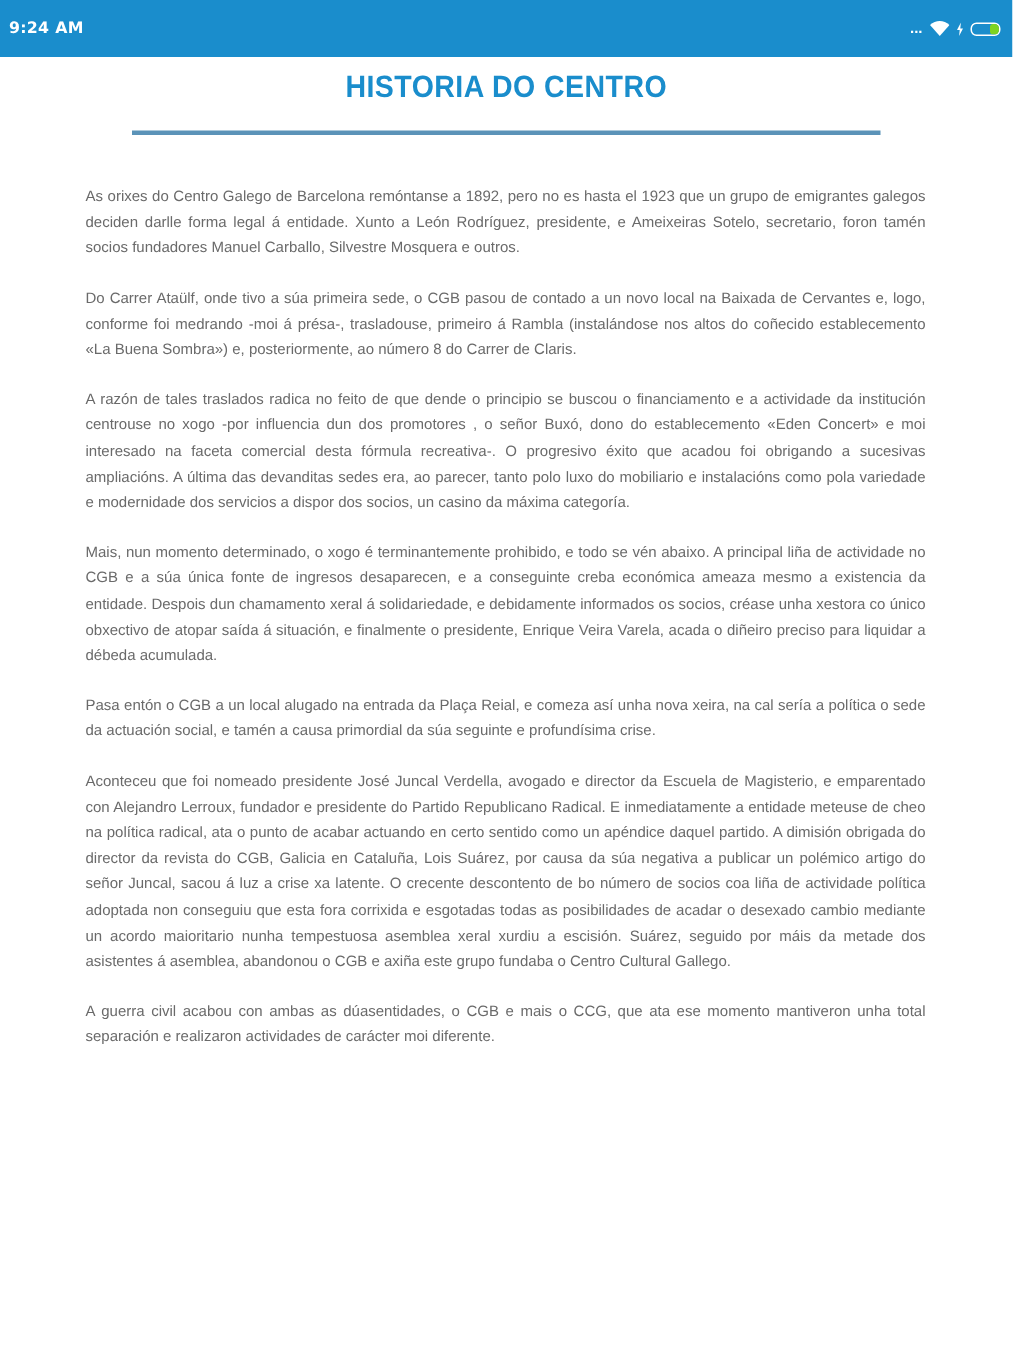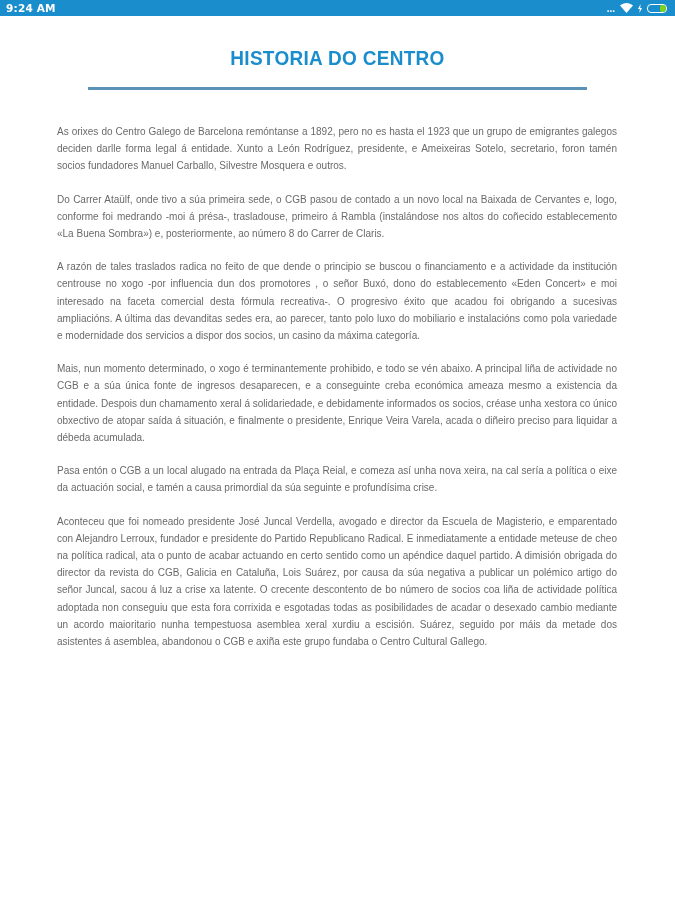--- a/index.html
+++ b/index.html
@@ -11,21 +11,21 @@
       background: #ffffff;
     }
     body {
       font-family: "Liberation Sans", sans-serif;
       position: relative;
     }
     .status-bar {
       position: absolute;
       left: 0; top: 0;
       width: 675px;
-      height: 16px;
+      height: 38px;
       background: #1a8dcc;
       color: #ffffff;
       display: flex;
       align-items: center;
       justify-content: space-between;
       box-sizing: border-box;
       padding: 0 8px 0 6px;
     }
     .status-time {
       font-family: "DejaVu Sans", sans-serif;
@@ -121,15 +121,16 @@
 </div>
 
 <div class="title" style="color: rgb(26, 141, 204);">HISTORIA DO CENTRO</div>
 <div class="title-rule" style="background: rgb(91, 147, 184);"></div>
 
 <div class="content">
   <p>As orixes do Centro Galego de Barcelona remóntanse a 1892, pero no es hasta el 1923 que un grupo de emigrantes galegos deciden darlle forma legal á entidade. Xunto a León Rodríguez, presidente, e Ameixeiras Sotelo, secretario, foron tamén socios fundadores Manuel Carballo, Silvestre Mosquera e outros.</p>
   <p>Do Carrer Ataülf, onde tivo a súa primeira sede, o CGB pasou de contado a un novo local na Baixada de Cervantes e, logo, conforme foi medrando -moi á présa-, trasladouse, primeiro á Rambla (instalándose nos altos do coñecido establecemento «La Buena Sombra») e, posteriormente, ao número 8 do Carrer de Claris.</p>
   <p>A razón de tales traslados radica no feito de que dende o principio se buscou o financiamento e a actividade da institución centrouse no xogo -por influencia dun dos promotores , o señor Buxó, dono do establecemento «Eden Concert» e moi interesado na faceta comercial desta fórmula recreativa-. O progresivo éxito que acadou foi obrigando a sucesivas ampliacións. A última das devanditas sedes era, ao parecer, tanto polo luxo do mobiliario e instalacións como pola variedade e modernidade dos servicios a dispor dos socios, un casino da máxima categoría.</p>
   <p>Mais, nun momento determinado, o xogo é terminantemente prohibido, e todo se vén abaixo. A principal liña de actividade no CGB e a súa única fonte de ingresos desaparecen, e a conseguinte creba económica ameaza mesmo a existencia da entidade. Despois dun chamamento xeral á solidariedade, e debidamente informados os socios, créase unha xestora co único obxectivo de atopar saída á situación, e finalmente o presidente, Enrique Veira Varela, acada o diñeiro preciso para liquidar a débeda acumulada.</p>
-  <p>Pasa entón o CGB a un local alugado na entrada da Plaça Reial, e comeza así unha nova xeira, na cal sería a política o eixe da actuación social, e tamén a causa primordial da súa seguinte e profundísima crise.</p>
+  <p>Pasa entón o CGB a un local alugado na entrada da Plaça Reial, e comeza así unha nova xeira, na cal sería a política o sede da actuación social, e tamén a causa primordial da súa seguinte e profundísima crise.</p>
   <p>Aconteceu que foi nomeado presidente José Juncal Verdella, avogado e director da Escuela de Magisterio, e emparentado con Alejandro Lerroux, fundador e presidente do Partido Republicano Radical. E inmediatamente a entidade meteuse de cheo na política radical, ata o punto de acabar actuando en certo sentido como un apéndice daquel partido. A dimisión obrigada do director da revista do CGB, Galicia en Cataluña, Lois Suárez, por causa da súa negativa a publicar un polémico artigo do señor Juncal, sacou á luz a crise xa latente. O crecente descontento de bo número de socios coa liña de actividade política adoptada non conseguiu que esta fora corrixida e esgotadas todas as posibilidades de acadar o desexado cambio mediante un acordo maioritario nunha tempestuosa asemblea xeral xurdiu a escisión. Suárez, seguido por máis da metade dos asistentes á asemblea, abandonou o CGB e axiña este grupo fundaba o Centro Cultural Gallego.</p>
+  <p>A guerra civil acabou con ambas as dúasentidades, o CGB e mais o CCG, que ata ese momento mantiveron unha total separación e realizaron actividades de carácter moi diferente.</p>
 </div>
 
 </body></html>

